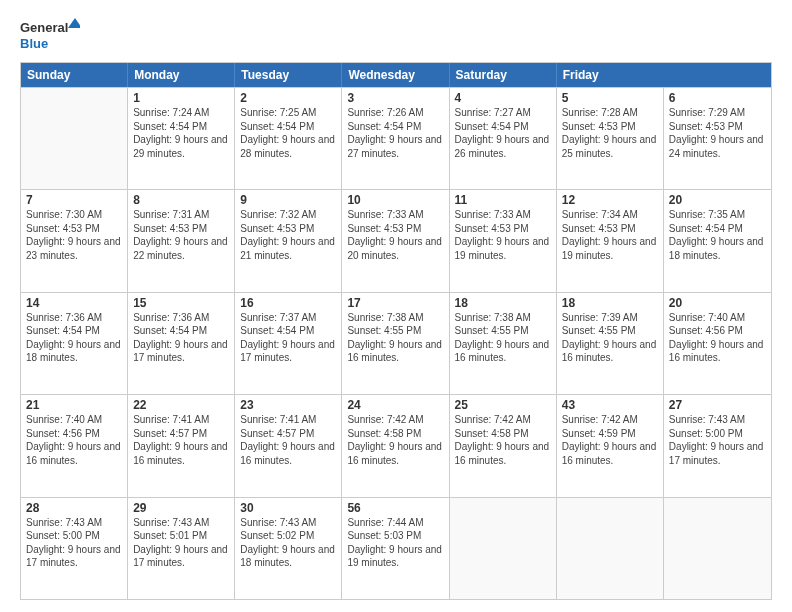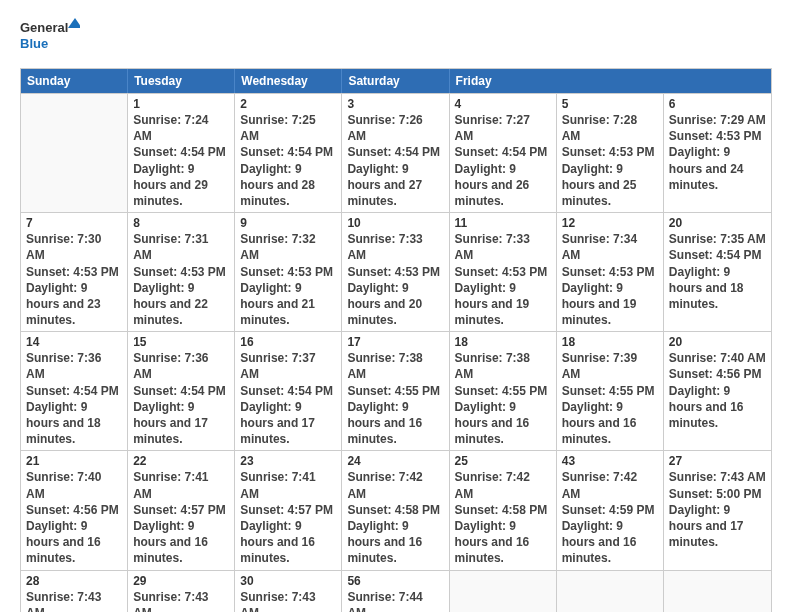--- a/index.html
+++ b/index.html
@@ -14,21 +14,21 @@
       width: 792px;
       height: 612px;
       padding: 16px 20px 12px 20px;
       display: flex;
       flex-direction: column;
     }
     .header {
       display: flex;
       justify-content: space-between;
       align-items: center;
-      margin-bottom: 10px;
+      margin-bottom: 4px;
     }
     .logo {
       display: flex;
       align-items: center;
       gap: 4px;
     }
     .title-block {
       text-align: right;
     }
     .main-title {
@@ -83,24 +83,23 @@
     .cal-cell:last-child { border-right: none; }
     .cal-cell.empty { background: #f9f9f9; }
     .day-number {
       font-size: 12px;
       font-weight: bold;
       color: #333;
       display: block;
       margin-bottom: 1px;
     }
     .day-info {
-      font-size: 12px;
+      font-size: 10px;
       color: #444;
       line-height: 1.35;
-      font-weight: bold;
     }
   </style>
 </head>
 <body>
 
 <div class="page">
   <div class="header">
     <div class="logo">
     <svg width="60" height="42" viewBox="0 0 60 42">
       <text x="0" y="16" font-size="13" font-weight="bold" fill="#333" font-family="Arial">General</text>
@@ -110,20 +109,21 @@
   </div>
     <div class="title-block">
       <div class="main-title"></div>
       <div class="subtitle"></div>
     </div>
   </div>
 
   <div class="calendar">
     <div class="calendar-header">
     <div class="cal-header-cell">Sunday</div>
+        <div class="cal-header-cell">Monday</div>
         <div class="cal-header-cell">Tuesday</div>
         <div class="cal-header-cell">Wednesday</div>
         <div class="cal-header-cell">Saturday</div>
         <div class="cal-header-cell">Friday</div>
       </div>
     <div class="calendar-body">
     <div class="cal-row">
           <div class="cal-cell empty"></div>
           <div class="cal-cell">
           <span class="day-number">1</span>

